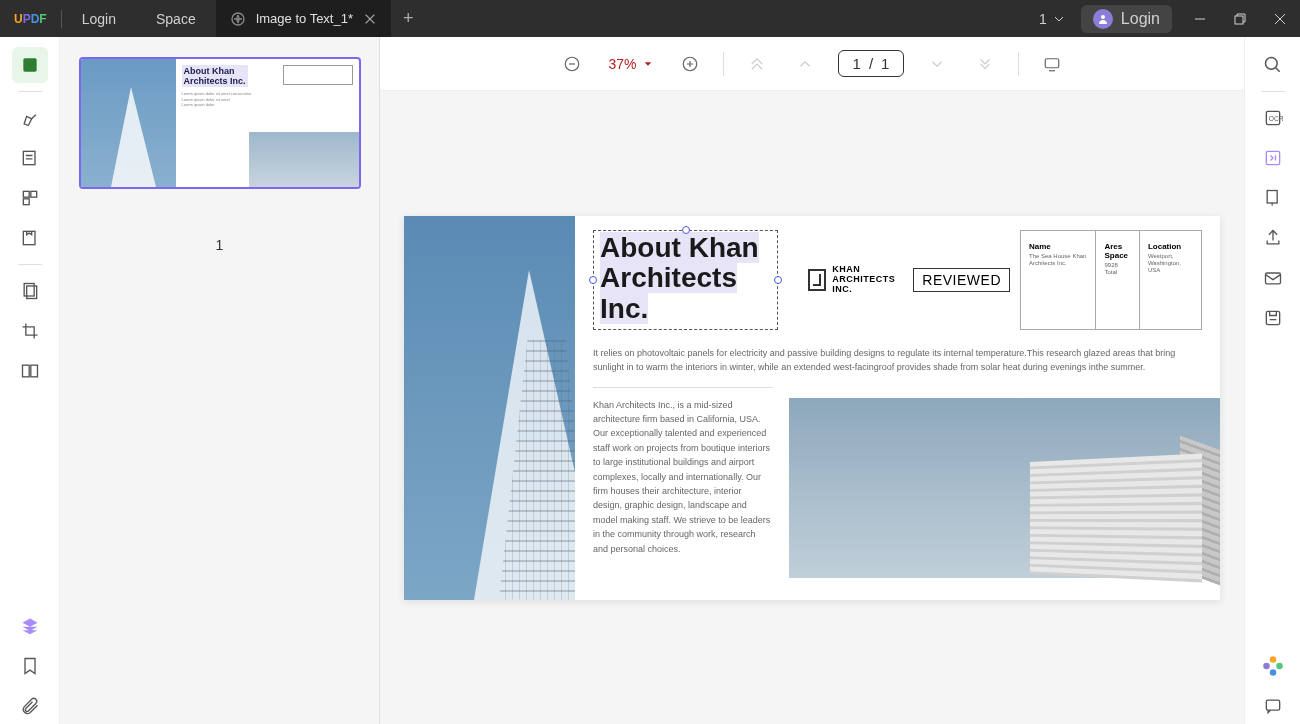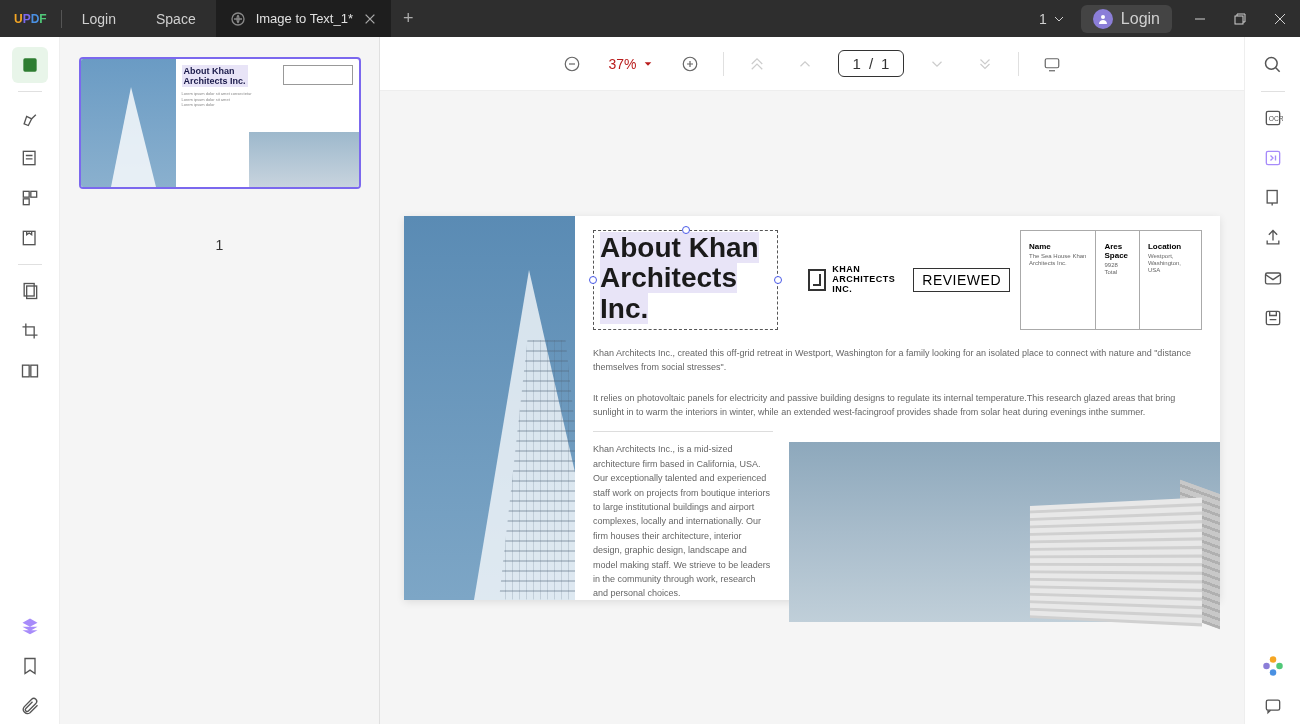--- a/index.html
+++ b/index.html
@@ -333,21 +333,20 @@
                     <div class="info-label">Ares Space</div>
                     <div class="info-val">9928 Total</div>
                   </div>
                 <div class="info-cell">
                     <div class="info-label">Location</div>
                     <div class="info-val">Westport, Washington, USA</div>
                   </div>
               </div>
             </div>
           </div>
-          <div class="doc-para">Khan Architects Inc., created this off-grid retreat in Westport, Washington for a family looking for an isolated place to connect with nature and "distance themselves from social stresses".</div>
           <div class="doc-para">It relies on photovoltaic panels for electricity and passive building designs to regulate its internal temperature.This research glazed areas that bring sunlight in to warm the interiors in winter, while an extended west-facingroof provides shade from solar heat during evenings inthe summer.</div>
           <hr class="doc-hr">
           <div class="doc-lower">
             <div class="doc-col">Khan Architects Inc., is a mid-sized architecture firm based in California, USA. Our exceptionally talented and experienced staff work on projects from boutique interiors to large institutional buildings and airport complexes, locally and internationally. Our firm houses their architecture, interior design, graphic design, landscape and model making staff. We strieve to be leaders in the community through work, research and personal choices.</div>
             <div class="doc-img2">
               <div class="bldg2-side"></div>
               <div class="bldg2"></div>
             </div>
           </div>
         </div>

